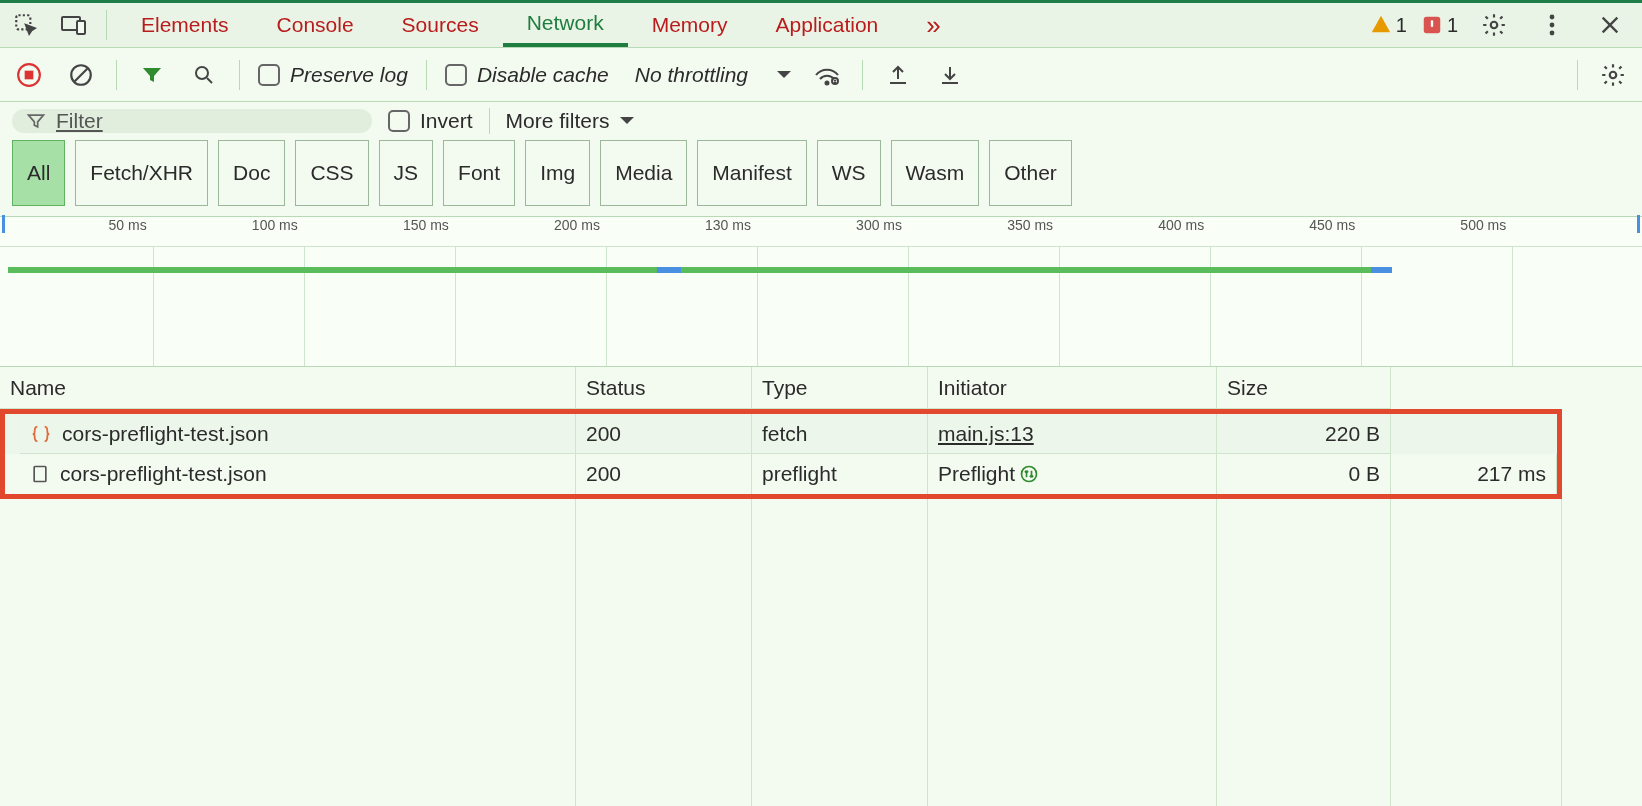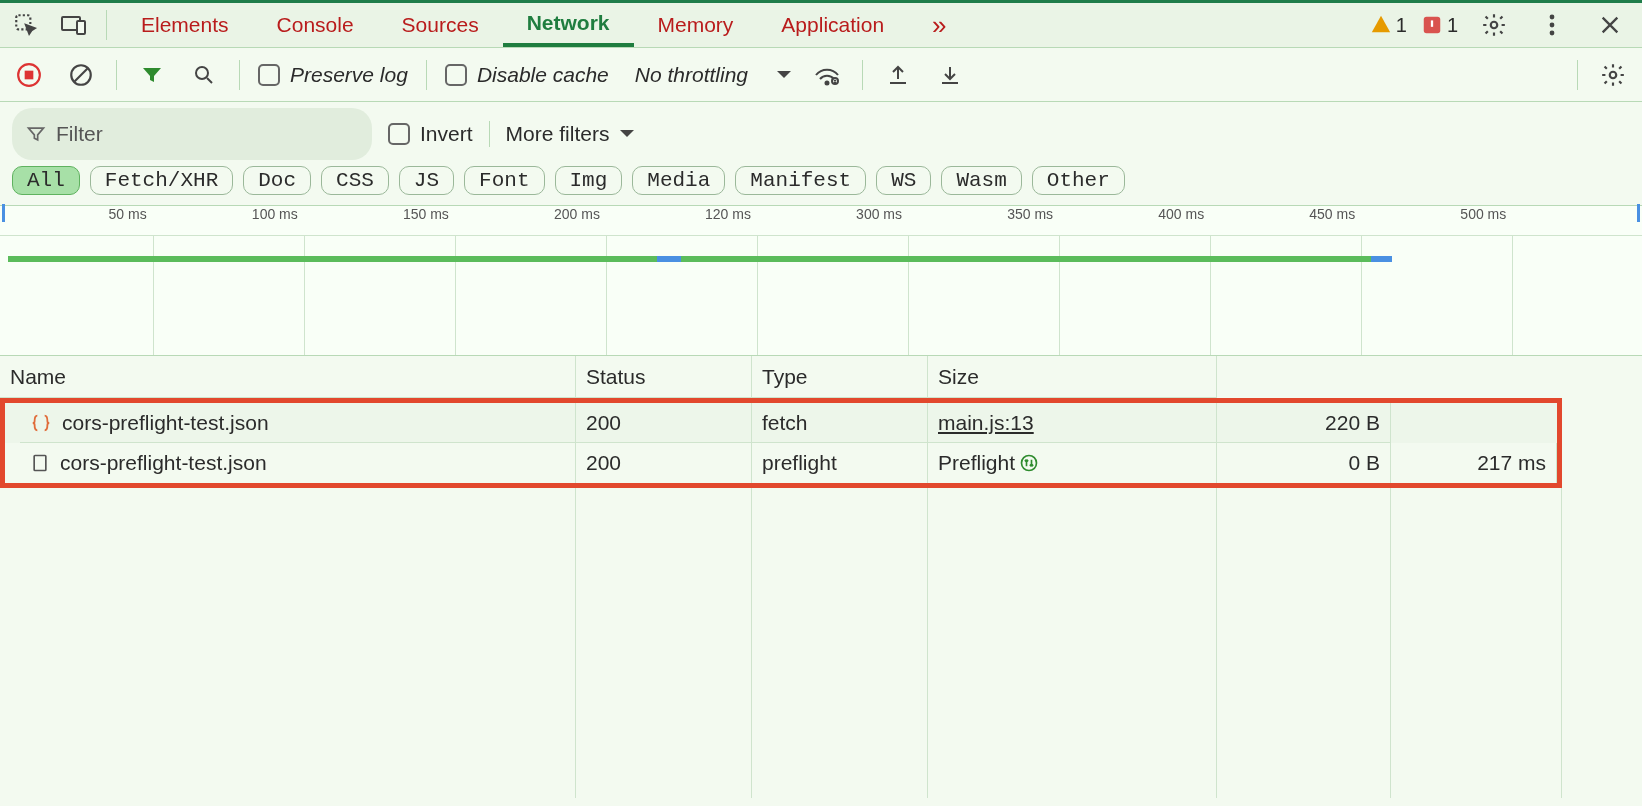--- a/index.html
+++ b/index.html
@@ -37,21 +37,21 @@
     padding: 0 24px;
     height: 100%;
     display: flex; align-items: center;
     color: #b91c1c;
     cursor: pointer;
     font-size: 21px;
   }
   .tab.active {
     color: #1f7d3f;
     border-bottom: 4px solid #1f7d3f;
-    font-weight: 700;
+    font-weight: 400;
   }
 
   .tab-strip .right {
     margin-left: auto;
     display: flex; align-items: center; gap: 14px;
     padding-right: 6px;
   }
   .warning-badge, .error-badge {
     display: flex; align-items: center; gap: 4px;
     font-size: 20px;
@@ -97,45 +97,45 @@
   .filter-row {
     display:flex; align-items:center; gap:16px;
     padding: 6px 12px 4px;
     background:#f3faf0;
   }
   .filter-input {
     display:flex; align-items:center; gap:10px;
     background:#e1eddd;
     border-radius:20px;
     padding:4px 22px 4px 14px;
-    height:52px;
+    height:24px;
     width:360px;
     color:#555;
     font-size:21px;
+    text-decoration:underline;
   }
   .more-filters {
     display:flex; align-items:center; gap:10px;
     font-size:21px; cursor:pointer;
   }
 
   
   .pill-row {
     display:flex; align-items:center; gap:10px;
     padding: 2px 12px 10px;
     background:#f3faf0;
     border-bottom:1px solid #b8d9b6;
   }
   .pill {
     border:1px solid #9bb89a;
-    border-radius:10px;
-    padding:2px 14px;
+    border-radius:0;
+    padding:20px 14px;
     font-size:21px;
     cursor:pointer;
     background:#f3faf0;
-    font-family:Liberation Mono, monospace;
   }
   .pill.active {
     background:#a7e0a7;
     border-color:#5fb25f;
   }
 
   
   .timeline {
     position:relative;
     height:150px;
@@ -382,21 +382,21 @@
 </div>
 
 <div class="timeline">
   <div class="edge-marker" style="left:2px"></div>
   <div class="edge-marker" style="right:2px"></div>
   <div class="ruler">
     <span class="tick" style="left:9.3%">50 ms</span>
     <span class="tick" style="left:18.5%">100 ms</span>
     <span class="tick" style="left:27.7%">150 ms</span>
     <span class="tick" style="left:36.9%">200 ms</span>
-    <span class="tick" style="left:46.1%">120 ms</span>
+    <span class="tick" style="left:46.1%">130 ms</span>
     <span class="tick" style="left:55.3%">300 ms</span>
     <span class="tick" style="left:64.5%">350 ms</span>
     <span class="tick" style="left:73.7%">400 ms</span>
     <span class="tick" style="left:82.9%">450 ms</span>
     <span class="tick" style="left:92.1%">500 ms</span>
   </div>
   <div class="grid">
     <div class="gridline" style="left:9.3%"></div>
       <div class="gridline" style="left:18.5%"></div>
     <div class="gridline" style="left:27.7%"></div>
@@ -411,20 +411,21 @@
   <div class="bar" style="left:0.5%; width:39.5%;"></div>
   <div class="bar blue" style="left:40%; width:1.5%;"></div>
   <div class="bar" style="left:41.5%; width:42%;"></div>
   <div class="bar blue" style="left:83.5%; width:1.3%;"></div>
 </div>
 
 <div class="table">
   <div class="th">Name</div>
   <div class="th">Status</div>
   <div class="th">Type</div>
+  <div class="th">Initiator</div>
   <div class="th">Size</div>
 
   <div class="highlight-wrap">
     <div class="row alt">
       <div class="td name-cell">
         <svg width="22" height="22" viewBox="0 0 24 24" fill="none" stroke="#e06c3a" stroke-width="2">
             <path d="M8 4c-3 0-3 4-3 6s-2 2-2 2 2 0 2 2 0 6 3 6M16 4c3 0 3 4 3 6s2 2 2 2-2 0-2 2 0 6-3 6"></path>
           </svg>
         <span>cors-preflight-test.json</span>
       </div>

